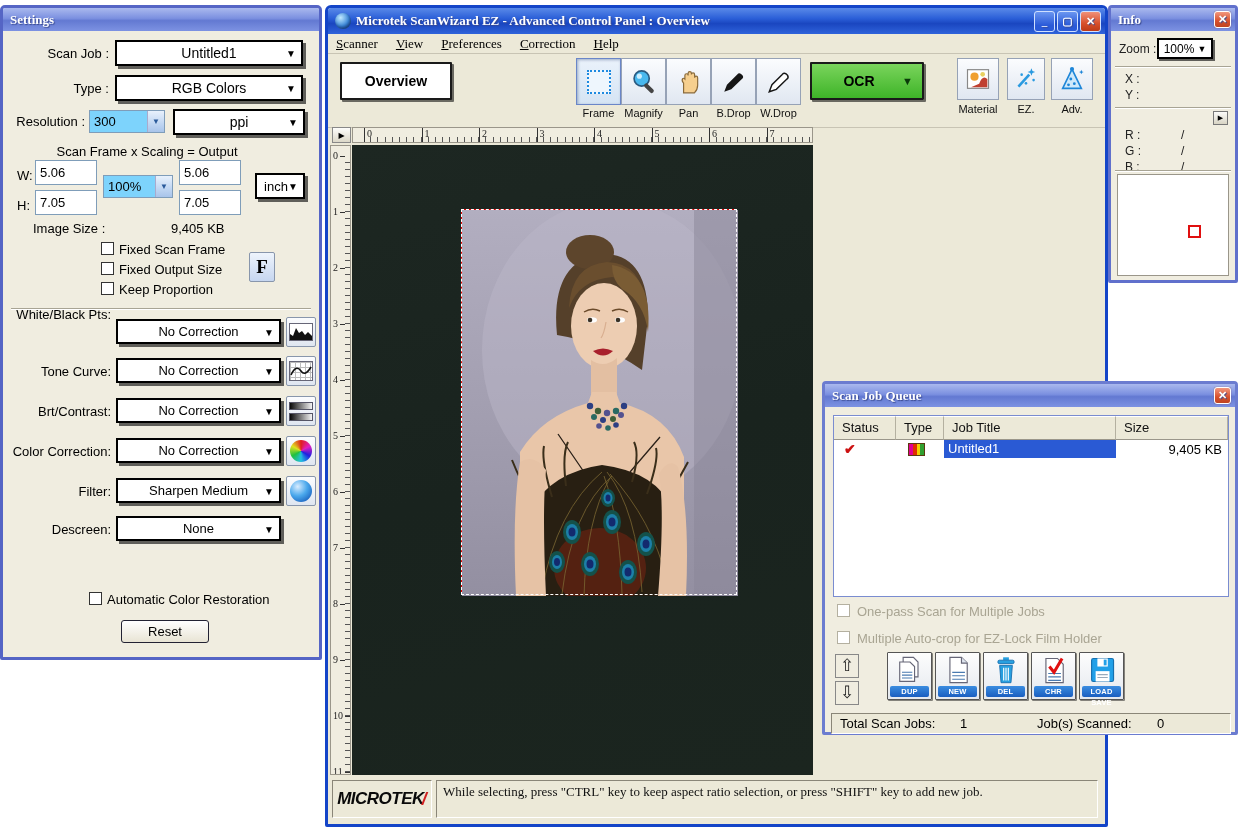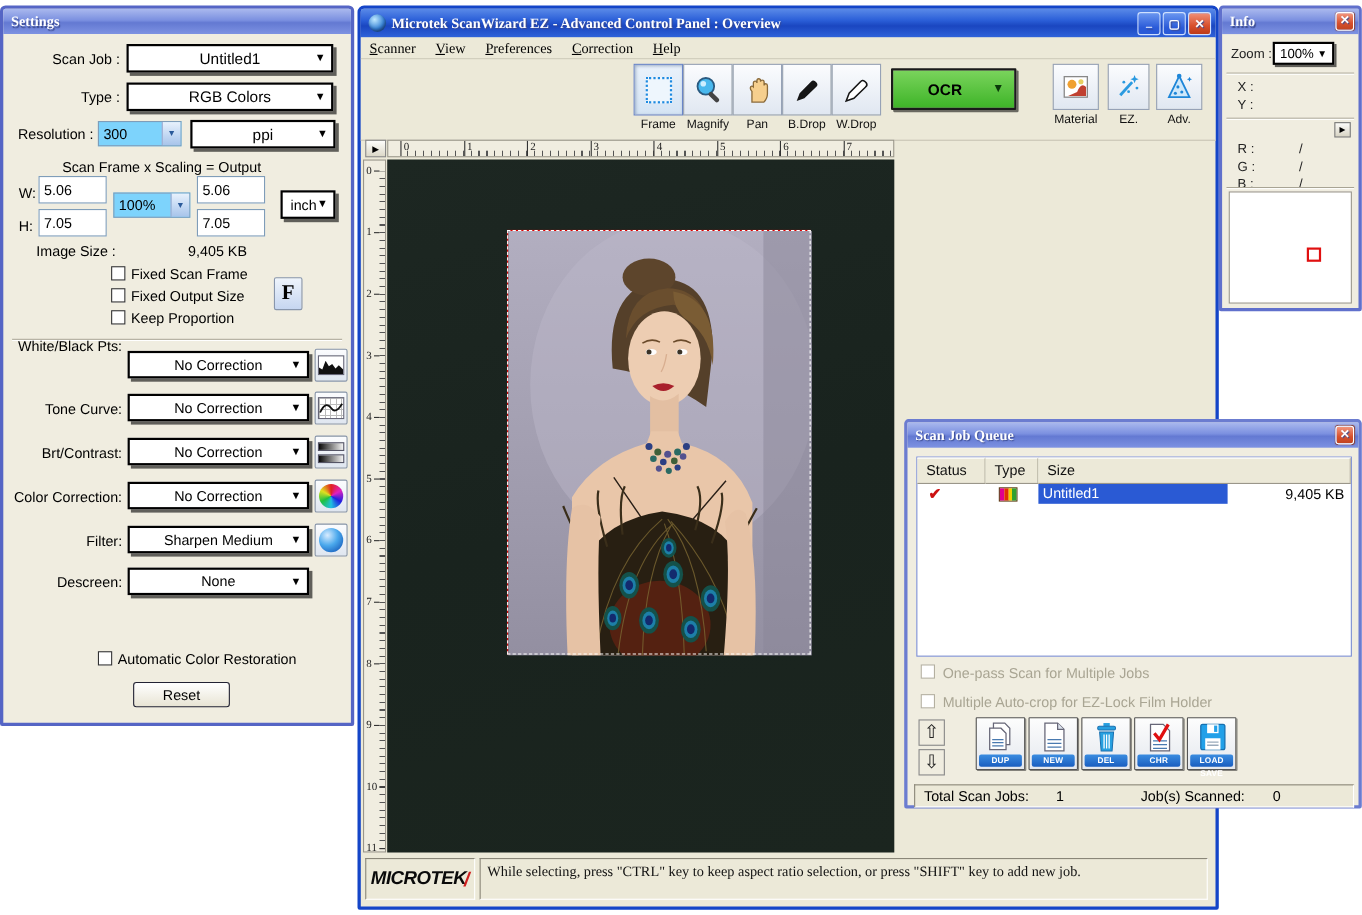--- a/index.html
+++ b/index.html
@@ -192,20 +192,21 @@
   <div class="menubar">
     <span class="menu-item">Scanner</span>
     <span class="menu-item">View</span>
     <span class="menu-item">Preferences</span>
     <span class="menu-item">Correction</span>
     <span class="menu-item">Help</span>
   </div>
 
   <div class="abs" style="left:0; top:46px; right:0; height:74px; background:#ece9d8; border-bottom:1px solid #c8c4b4;"></div>
 
+  <div class="big-btn" style="left:12px; top:54px; width:112px; background:#fff;">Overview</div>
 
   <div class="tool sel" style="left:248px;">
     <div class="frame-glyph"></div>
   </div>
   <div class="tool" style="left:293px;">
     <svg width="28" height="28" viewBox="0 0 24 24">
       <circle cx="10" cy="9" r="6.5" fill="#49b8ee" stroke="#2a5a80" stroke-width="1.4"></circle>
       <circle cx="8" cy="7" r="2.2" fill="#cdeeff"></circle>
       <rect x="13" y="13" width="10" height="3.6" rx="1.6" transform="rotate(45 14 14)" fill="#444"></rect>
     </svg>
@@ -554,20 +555,21 @@
 <div id="queue" class="win">
   <div class="titlebar">
     <span>Scan Job Queue</span>
     <div class="xclose">✕</div>
   </div>
 
   <div class="qtable">
     <div class="qhead">
       <div class="hc" style="width:62px;">Status</div>
       <div class="hc" style="width:48px;">Type</div>
+      <div class="hc" style="width:172px;">Job Title</div>
       <div class="hc" style="flex:1;">Size</div>
     </div>
     <div class="qrow">
       <div style="width:62px;"><span class="chk-red">✔</span></div>
       <div style="width:48px;">
         <div class="type-ic">
           <i style="background:#e00090;"></i>
             <i style="background:#e03000;"></i>
             <i style="background:#f0d000;"></i>
             <i style="background:#30a030;"></i>

